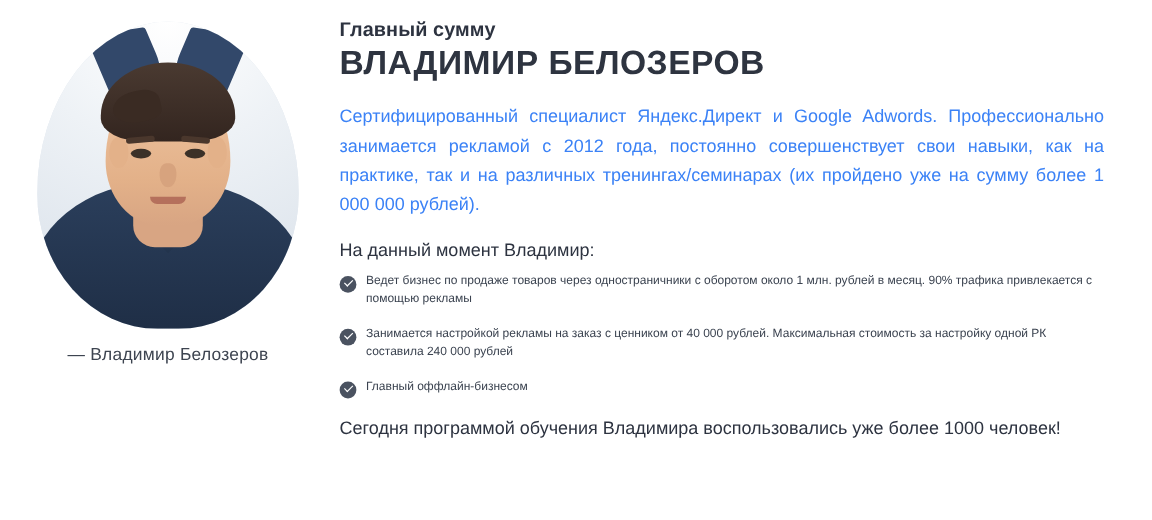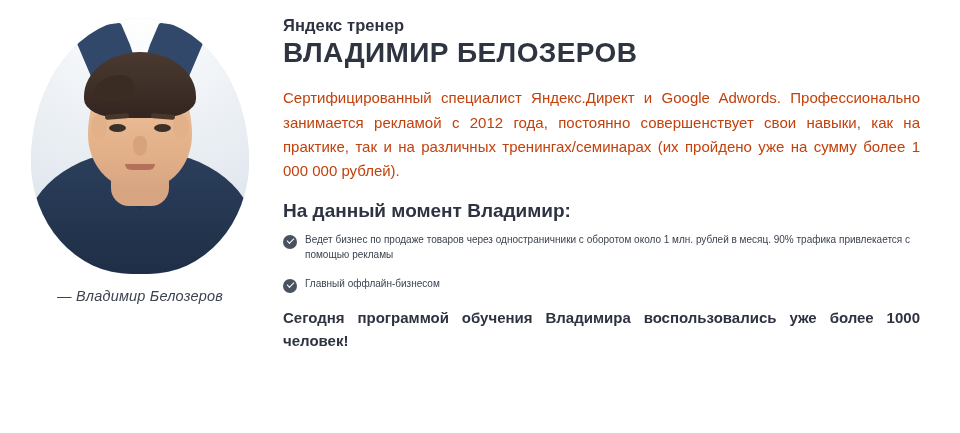--- a/index.html
+++ b/index.html
@@ -133,21 +133,20 @@
     background: #d7a37e; border-radius: 40% 40% 50% 50%;
   }
   .mouth {
     position: absolute; left: 50%; top: 146px;
     transform: translateX(-50%);
     width: 30px; height: 6px;
     background: #b5705c; border-radius: 0 0 14px 14px;
   }
   .caption {
     margin-top: 14px;
-    font-style: italic;
     font-size: 14.5px;
     color: #3d4450;
     letter-spacing: .2px;
   }
 
   
   .content {
     position: absolute;
     left: 283px;
     top: 16px;
@@ -164,27 +163,27 @@
     font-size: 28px;
     font-weight: bold;
     color: #2e3440;
     letter-spacing: .4px;
     margin: 0 0 18px 0;
     line-height: 1.12;
   }
   .lede {
     font-size: 15px;
     line-height: 1.62;
-    color: #c2410c;
+    color: #3b82f6;
     text-align: justify;
     margin: 0 0 16px 0;
   }
   .subhead {
-    font-size: 19px;
-    font-weight: bold;
+    font-size: 15px;
+    font-weight: normal;
     color: #2d3340;
     margin: 0 0 10px 0;
   }
   ul.checks {
     list-style: none;
     margin: 0 0 4px 0;
     padding: 0;
   }
   ul.checks li {
     position: relative;
@@ -206,21 +205,21 @@
     content: "";
     position: absolute;
     left: 3.5px; top: 3px;
     width: 6px; height: 3px;
     border-left: 1.6px solid #fff;
     border-bottom: 1.6px solid #fff;
     transform: rotate(-45deg);
   }
   .footnote {
     font-size: 15px;
-    font-weight: bold;
+    font-weight: normal;
     color: #2d3340;
     line-height: 1.5;
     text-align: justify;
     margin: 16px 0 0 0;
   }
 </style>
 </head>
 <body>
 
 <div class="page">
@@ -242,32 +241,36 @@
         <div class="eye-l"></div>
         <div class="eye-r"></div>
         <div class="nose"></div>
         <div class="mouth"></div>
       </div>
     </div>
     <div class="caption">— Владимир Белозеров</div>
   </div>
 
   <div class="content">
-    <div class="eyebrow">Яндекс тренер</div>
+    <div class="eyebrow">Главный сумму</div>
     <h1 class="title">ВЛАДИМИР БЕЛОЗЕРОВ</h1>
     <p class="lede">Сертифицированный специалист Яндекс.Директ и Google Adwords. Профессионально занимается рекламой с 2012 года, постоянно совершенствует свои навыки, как на практике, так и на различных тренингах/семинарах (их пройдено уже на сумму более 1 000 000 рублей).</p>
     <div class="subhead">На данный момент Владимир:</div>
 
     <ul class="checks">
       <li>
         <span class="check-icon"></span>
         <span>Ведет бизнес по продаже товаров через одностраничники с оборотом около 1 млн. рублей в месяц. 90% трафика привлекается с помощью рекламы</span>
       </li>
       <li>
         <span class="check-icon"></span>
+        <span>Занимается настройкой рекламы на заказ с ценником от 40 000 рублей. Максимальная стоимость за настройку одной РК составила 240 000 рублей</span>
+      </li>
+      <li>
+        <span class="check-icon"></span>
         <span>Главный оффлайн-бизнесом</span>
       </li>
     </ul>
 
     <p class="footnote">Сегодня программой обучения Владимира воспользовались уже более 1000 человек!</p>
   </div>
 
 </div>
 
 </body></html>

